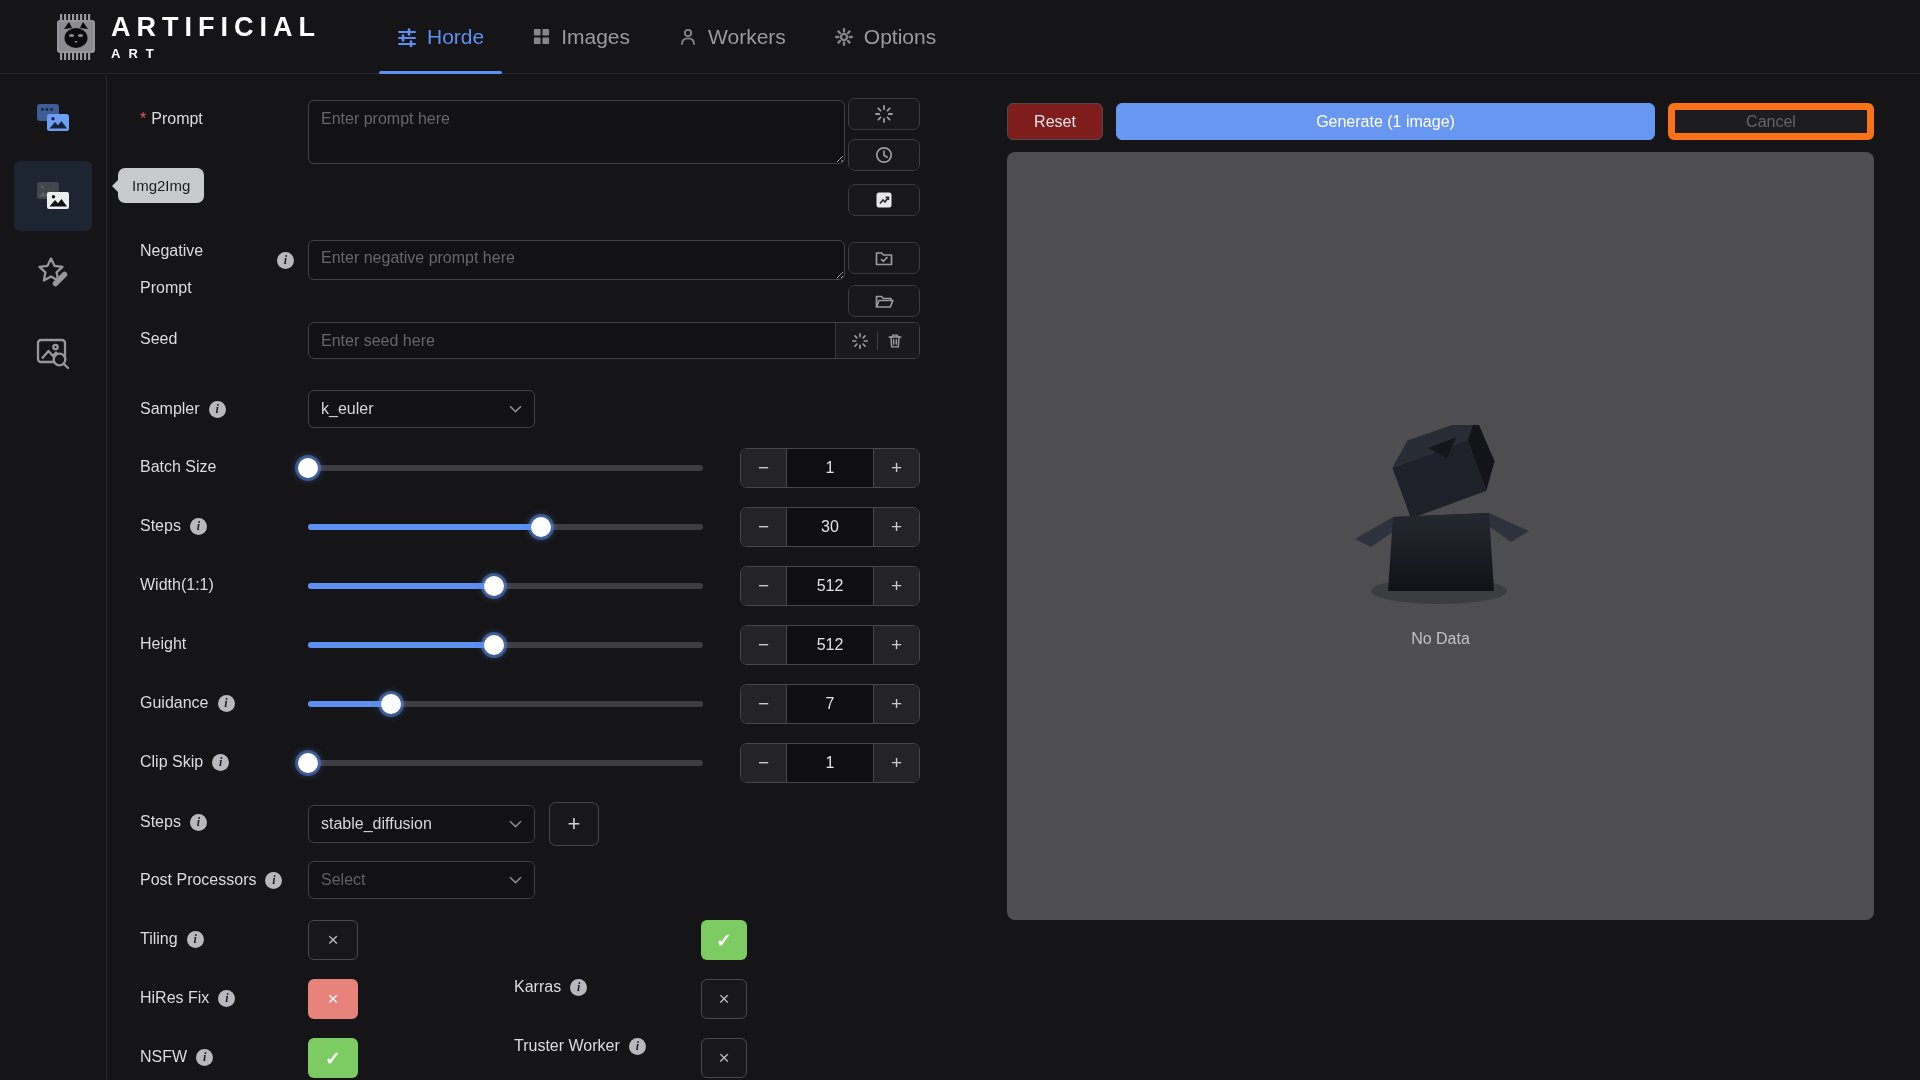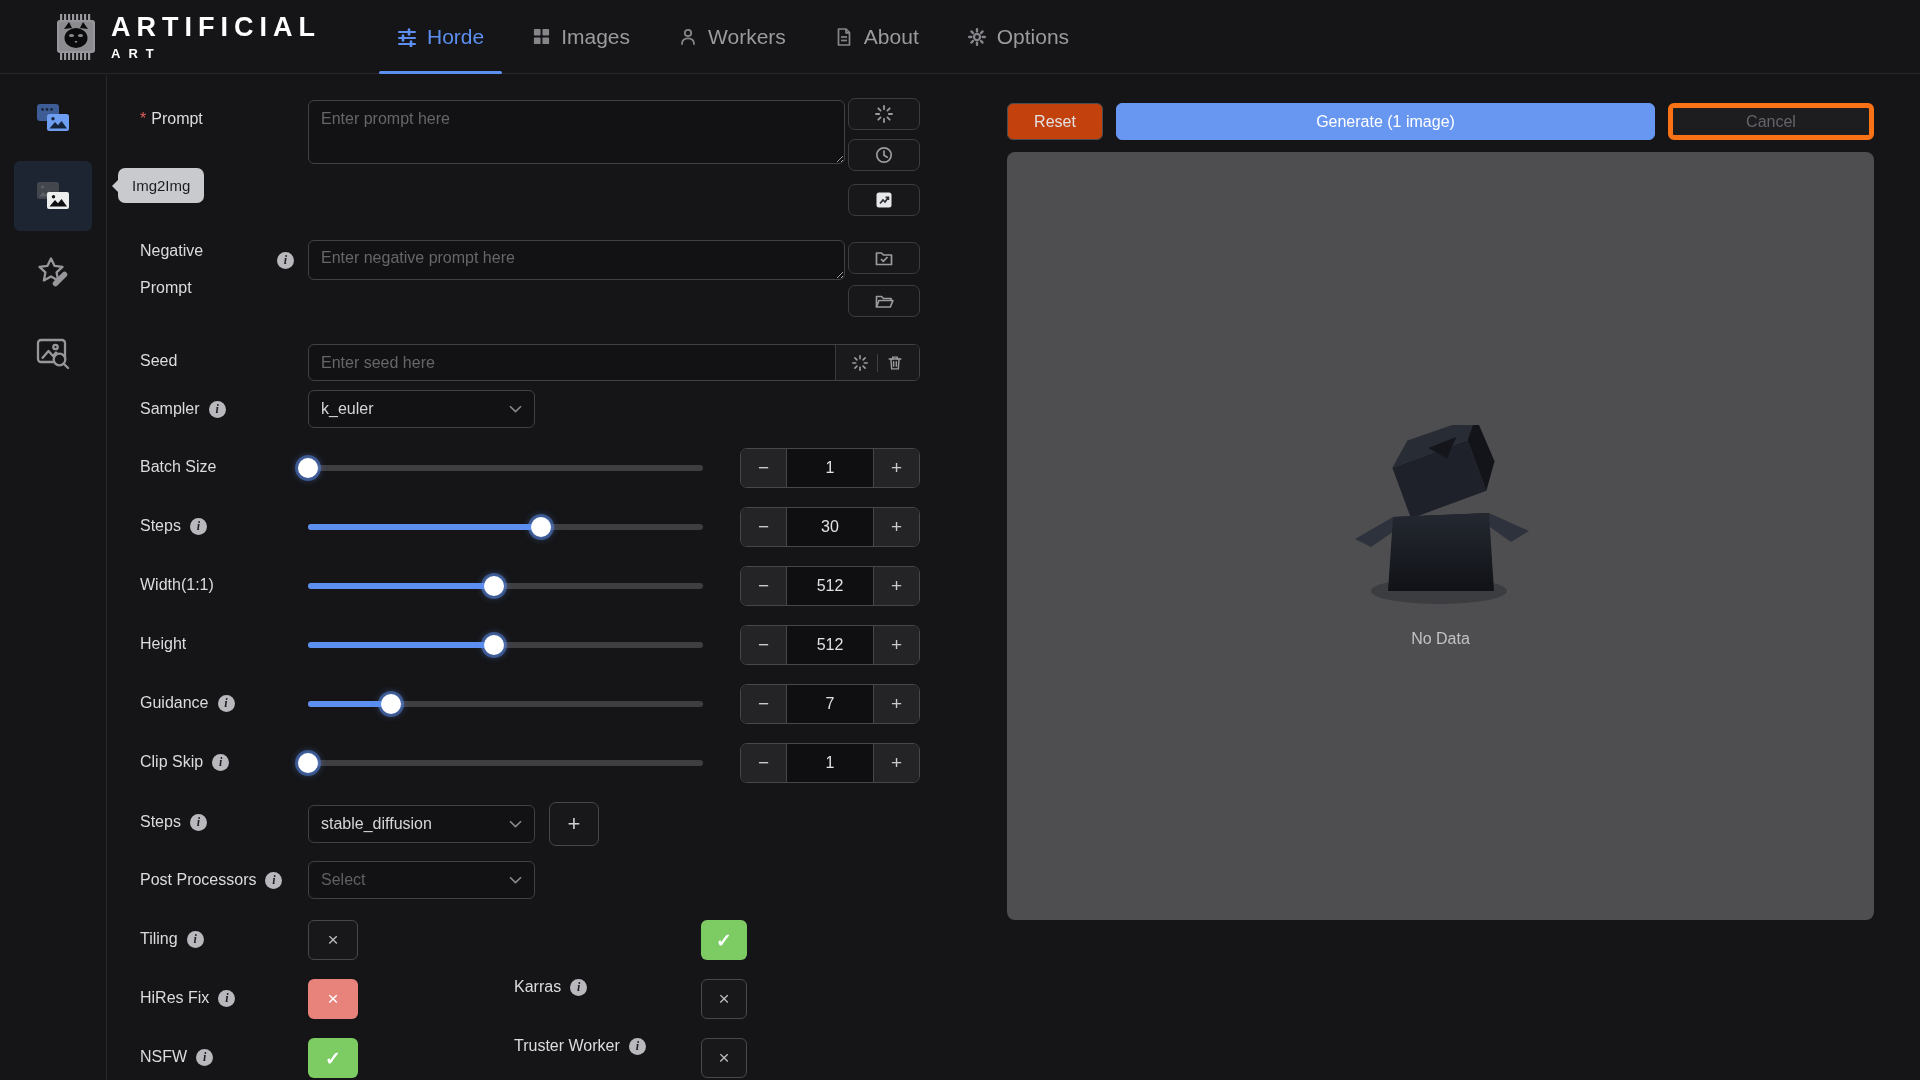--- a/index.html
+++ b/index.html
@@ -90,23 +90,23 @@
   .toggle.c2 { left:594px; width:46px; }
   .t-off-neutral { background:#18181a; border:1px solid #48484b; color:#b9b9bc; font-weight:normal; }
   .t-on-green { background:#7ccb63; color:#fff; }
   .t-off-red { background:#e8837b; color:#fff; font-weight:normal; }
   .lbl.c2 { left:407px;margin-top:48px; }
 
   
   .actions { position:absolute; left:1007px; top:103px; width:867px; height:37px; display:flex; gap:13px; }
   .btn { border-radius:6px; font-size:16px; display:flex; align-items:center; justify-content:center;
     cursor:pointer; }
-  .btn-reset { width:96px; background:#c2410c; border:1px solid #4c4c4f; color:#e3e3e5; }
+  .btn-reset { width:96px; background:#7f1d1d; border:1px solid #4c4c4f; color:#e3e3e5; }
   .btn-generate { flex:1; background:#6897f2; color:#fff; border:1px solid #6897f2; }
-  .btn-cancel { width:206px; background:#1d1d20; border:5px solid #f97316; color:#63636a; cursor:default; }
+  .btn-cancel { width:206px; background:#1d1d20; border:7px solid #f97316; color:#63636a; cursor:default; }
 
   .result-panel { position:absolute; left:1007px; top:152px; width:867px; height:768px;
     background:#4e4e51; border-radius:8px; display:flex; flex-direction:column; align-items:center;
     justify-content:center; gap:20px; }
   .no-data-text { color:#c2c2c5; font-size:16px; }
 
   svg { display:block; }
 </style>
 </head>
 <body>
@@ -180,31 +180,20 @@
         <span class="nav-ic">
           <svg width="20" height="20" viewBox="0 0 20 20" stroke="#85858a" stroke-width="1.8" fill="none" stroke-linecap="round">
             <circle cx="10" cy="6" r="3.2"></circle>
             <path d="M4 17 c0 -4 2.7 -5.6 6 -5.6 s6 1.6 6 5.6"></path>
           </svg>
         </span>
         <span>Workers</span>
       </div>
       <div class="tab">
         <span class="nav-ic">
-          <svg width="20" height="20" viewBox="0 0 20 20" stroke="#85858a" stroke-width="1.7" fill="none" stroke-linejoin="round">
-            <path d="M4.5 2 h7.5 l3.5 3.5 v12.5 h-11 z"></path>
-            <path d="M12 2 v3.8 h3.8"></path>
-            <line x1="7" y1="10" x2="13" y2="10"></line>
-              <line x1="7" y1="13.5" x2="13" y2="13.5"></line>
-          </svg>
-        </span>
-        <span>About</span>
-      </div>
-      <div class="tab">
-        <span class="nav-ic">
           <svg width="20" height="20" viewBox="0 0 20 20">
             <g fill="#85858a">
               <rect x="8.8" y="1" width="2.4" height="4.5" rx="1.1"></rect>
               <rect x="8.8" y="14.5" width="2.4" height="4.5" rx="1.1"></rect>
               <rect x="8.8" y="1" width="2.4" height="4.5" rx="1.1" transform="rotate(45 10 10)"></rect>
               <rect x="8.8" y="14.5" width="2.4" height="4.5" rx="1.1" transform="rotate(45 10 10)"></rect>
               <rect x="8.8" y="1" width="2.4" height="4.5" rx="1.1" transform="rotate(90 10 10)"></rect>
               <rect x="8.8" y="14.5" width="2.4" height="4.5" rx="1.1" transform="rotate(90 10 10)"></rect>
               <rect x="8.8" y="1" width="2.4" height="4.5" rx="1.1" transform="rotate(135 10 10)"></rect>
               <rect x="8.8" y="14.5" width="2.4" height="4.5" rx="1.1" transform="rotate(135 10 10)"></rect>
@@ -330,21 +319,21 @@
           <span>
             <svg width="20" height="20" viewBox="0 0 20 20" stroke="#9b9b9e" stroke-width="1.7" fill="none" stroke-linejoin="round">
               <path d="M2.5 16 v-10.5 h5 l2 2 h7.5 v2"></path>
               <path d="M2.5 16 l2.4-6.5 h14 l-2.6 6.5 z"></path>
             </svg>
           </span>
         </div>
       </div>
     </div>
 
-    <div class="frow" style="top:270px; height:40px;">
+    <div class="frow" style="top:248px; height:40px;">
       <div class="lbl" style="top:8px;">Seed</div>
       <div class="seed-group">
         <input type="text" placeholder="Enter seed here" style="">
         <div class="seed-suffix">
           <span>
             <svg width="18" height="18" viewBox="0 0 20 20" stroke="#9b9b9e" stroke-width="1.8" stroke-linecap="round">
               <line x1="10" y1="2" x2="10" y2="5.2"></line>
                 <line x1="10" y1="14.8" x2="10" y2="18"></line>
               <line x1="2" y1="10" x2="5.2" y2="10"></line>
                 <line x1="14.8" y1="10" x2="18" y2="10"></line>

